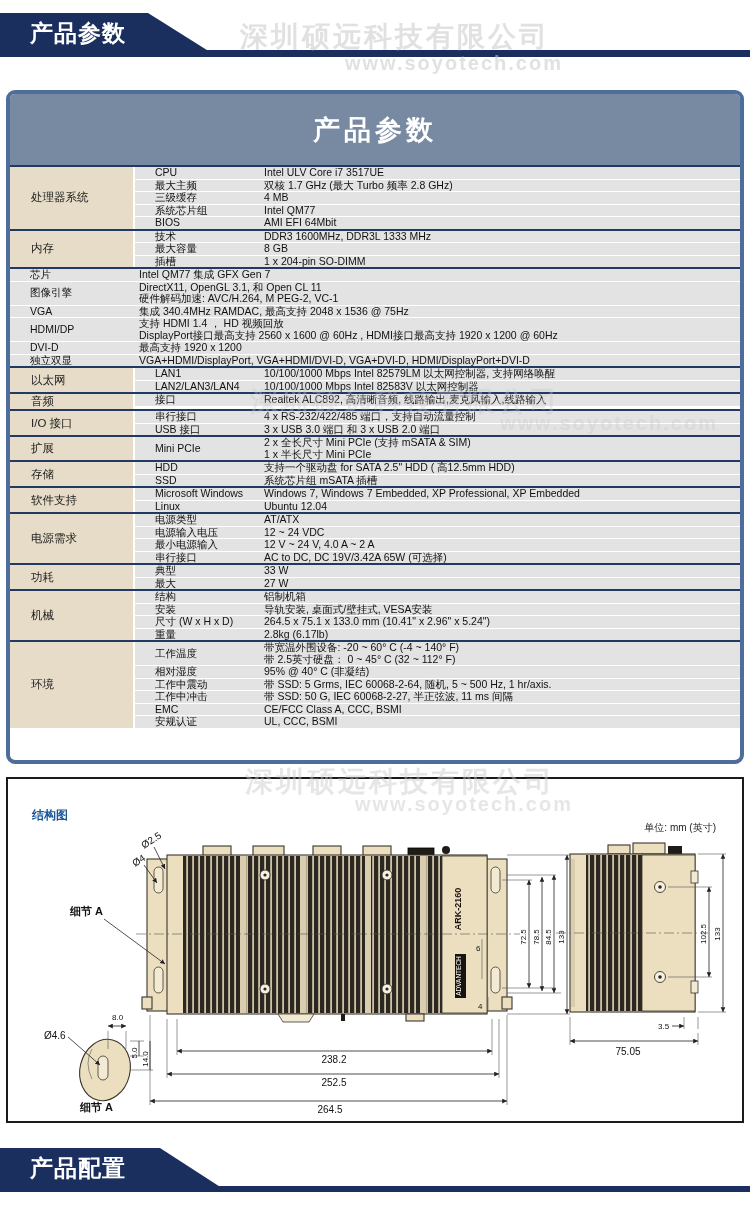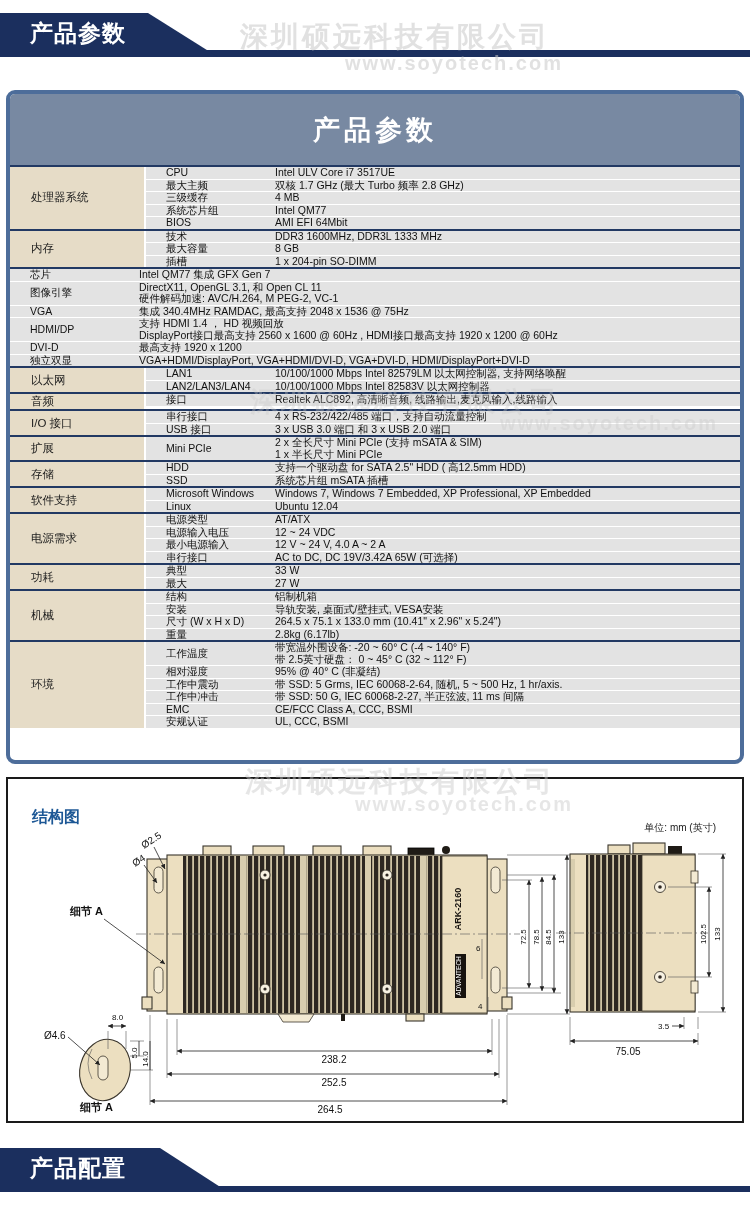--- a/index.html
+++ b/index.html
@@ -27,41 +27,41 @@
     position:absolute;left:6px;top:90px;width:738px;height:674px;box-sizing:border-box;
     border:4px solid #4d6d9a;border-radius:9px;background:#ffffff;overflow:hidden;z-index:5;
   }
   #spec-header{
     height:71px;background:#7889a2;display:flex;align-items:center;justify-content:center;
   }
   #spec-header .t{color:#ffffff;font-size:27px;font-weight:bold;letter-spacing:4px;}
   #spec-groups{width:100%;}
   .grp{display:flex;border-top:2px solid #223963;align-items:stretch;}
   .cat{
-    width:136px;box-sizing:border-box;background:#e6dcc7;border-right:2px solid #ffffff;
+    width:125px;box-sizing:border-box;background:#e6dcc7;border-right:2px solid #ffffff;
     display:flex;align-items:center;padding-left:21px;font-size:11.5px;color:#1c1c1c;
   }
   .rows{flex:1;display:flex;flex-direction:column;}
   .row{display:flex;background:#e3e3e3;border-bottom:1px solid #ffffff;}
   .row:last-child{border-bottom:none;}
   .attr{
     width:126px;box-sizing:border-box;padding-left:20px;font-size:10.5px;color:#111;
     display:flex;align-items:center;line-height:11.5px;
   }
   .val{
     flex:1;box-sizing:border-box;padding-left:3px;font-size:10.5px;color:#111;
     line-height:11.5px;white-space:pre-line;display:flex;align-items:center;
   }
   .val span{white-space:pre-line;}
   
   #diagram-card{
     position:absolute;left:6px;top:777px;width:738px;height:346px;box-sizing:border-box;
     border:2px solid #1a1a1a;background:#ffffff;z-index:5;
   }
-  #diagram-title{position:absolute;left:24px;top:28px;font-size:16px;font-weight:bold;color:#1c5795;}
+  #diagram-title{position:absolute;left:24px;top:28px;font-size:12px;font-weight:bold;color:#1c5795;}
   #diagram-unit{position:absolute;right:26px;top:42px;font-size:10px;color:#1a1a1a;}
   #diagram-svg{position:absolute;left:0;top:0;width:734px;height:342px;}
   svg text{font-family:"Liberation Sans","DejaVu Sans",sans-serif;}
   .dimtxt{font-size:10px;fill:#111;}
   .dimtxt-s{font-size:8px;fill:#111;}
   .dline{stroke:#222;stroke-width:0.8;fill:none;}
   .thin{stroke:#555;stroke-width:0.6;fill:none;}
   .body-o{stroke:#3a352c;stroke-width:1.1;fill:#ecdfc0;}
   .body-i{stroke:#3a352c;stroke-width:0.8;fill:#f3ead3;}
 </style>

